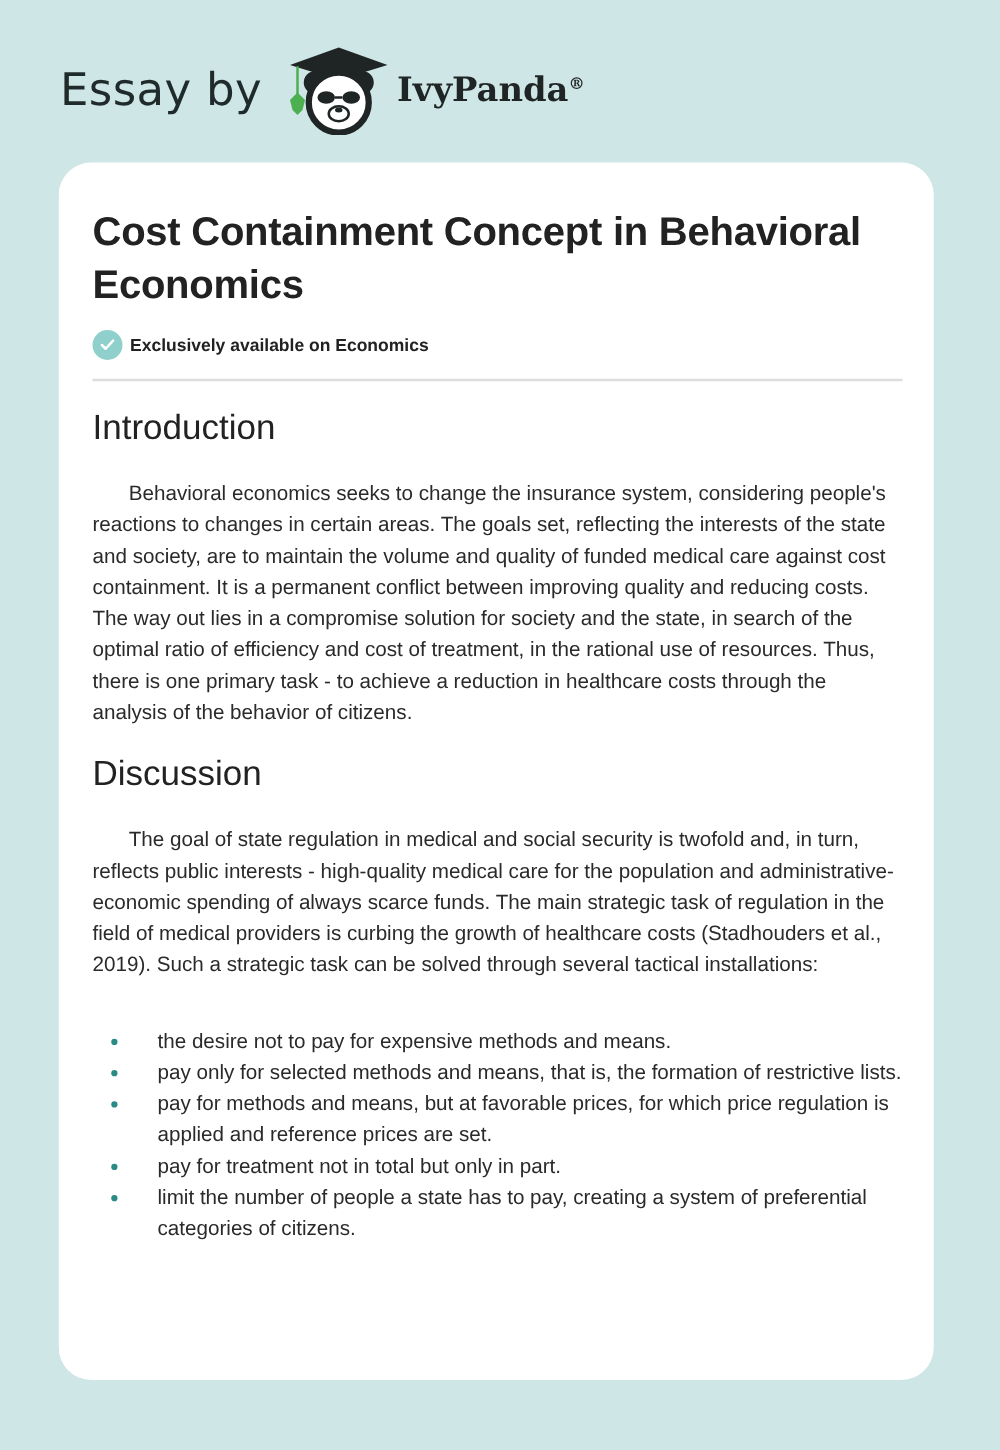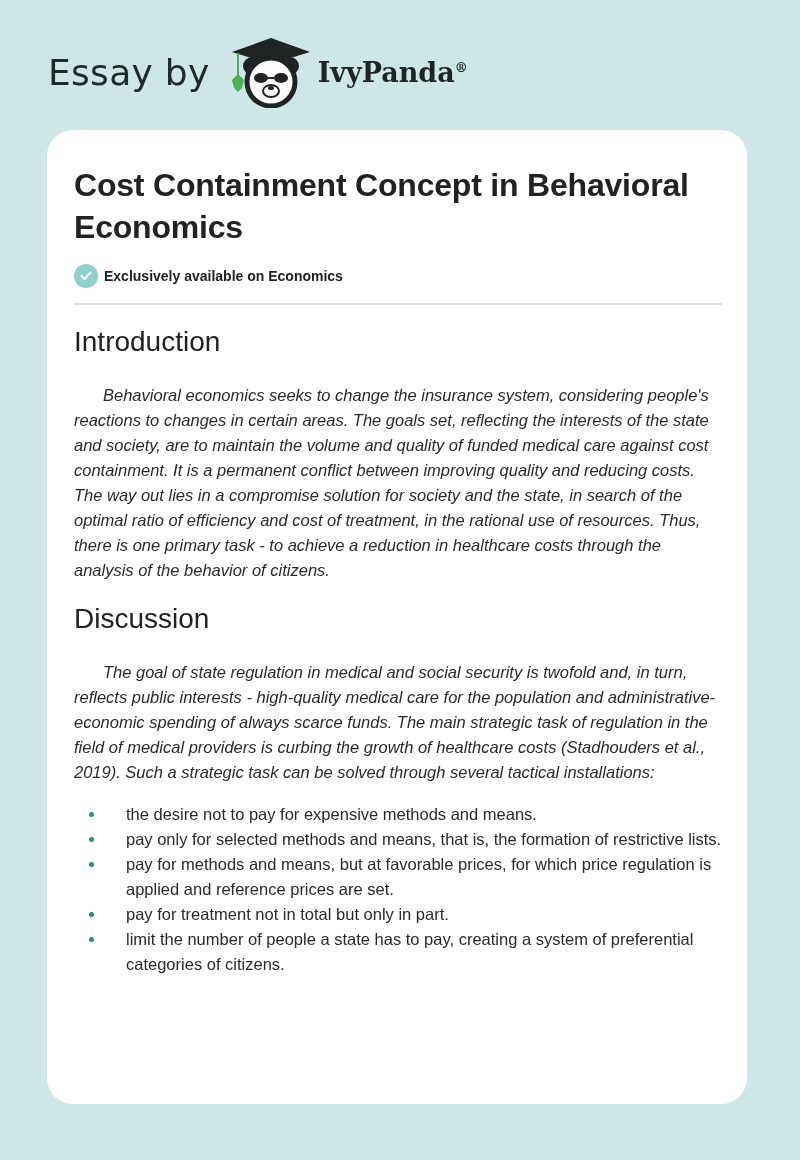--- a/index.html
+++ b/index.html
@@ -19,21 +19,21 @@
   .card {
     position: absolute; left: 47px; top: 130px; width: 700px; height: 974px;
     background: #fff; border-radius: 26px;
   }
   .inner { position: absolute; left: 27px; right: 25px; top: 0; }
   h1 { margin: 0; position: absolute; top: 34px; font-size: 32px; line-height: 42px; font-weight: bold; color: #222; letter-spacing: -0.2px; }
   .excl { position: absolute; top: 134px; display: flex; align-items: center; font-size: 14px; font-weight: bold; color: #222; }
   .check { width: 24px; height: 24px; border-radius: 50%; background: #8fd0cc; display: flex; align-items: center; justify-content: center; margin-right: 6px; }
   .divider { position: absolute; top: 173px; left: 0; right: 0; height: 2px; background: #ddd; }
   h2 { margin: 0; position: absolute; font-size: 28px; font-weight: normal; color: #222; }
-  .para { position: absolute; left: 0; right: 0; font-size: 16.5px; line-height: 25px; color: #2a2a2a; text-indent: 29px; margin: 0; font-style: italic; }
+  .para { position: absolute; left: 0; right: 0; font-size: 16.5px; line-height: 25px; color: #2a2a2a; text-indent: 29px; margin: 0; }
   ul { position: absolute; left: 0; right: 0; margin: 0; padding: 0; list-style: none; font-size: 16.5px; line-height: 25px; color: #2a2a2a; }
   li { position: relative; padding-left: 52px; }
   li .bullet { position: absolute; left: 15px; top: 10px; width: 5px; height: 5px; border-radius: 50%; background: #2a8a86; }
 </style>
 </head>
 <body>
 
 <div class="header">
   <span class="essay-by">Essay by</span>
   <div class="logo">
@@ -69,21 +69,21 @@
     </div>
 
     <div class="divider"></div>
 
     <h2 style="top:196px;">Introduction</h2>
     <p class="para" style="top:253px;">Behavioral economics seeks to change the insurance system, considering people's reactions to changes in certain areas. The goals set, reflecting the interests of the state and society, are to maintain the volume and quality of funded medical care against cost containment. It is a permanent conflict between improving quality and reducing costs. The way out lies in a compromise solution for society and the state, in search of the optimal ratio of efficiency and cost of treatment, in the rational use of resources. Thus, there is one primary task - to achieve a reduction in healthcare costs through the analysis of the behavior of citizens.</p>
 
     <h2 style="top:473px;">Discussion</h2>
     <p class="para" style="top:530px;">The goal of state regulation in medical and social security is twofold and, in turn, reflects public interests - high-quality medical care for the population and administrative-economic spending of always scarce funds. The main strategic task of regulation in the field of medical providers is curbing the growth of healthcare costs (Stadhouders et al., 2019). Such a strategic task can be solved through several tactical installations:</p>
 
-    <ul style="top:672px;">
+    <ul style="top:691px;">
       <li><span class="bullet"></span><span>the desire not to pay for expensive methods and means.</span></li>
       <li><span class="bullet"></span><span>pay only for selected methods and means, that is, the formation of restrictive lists.</span></li>
       <li><span class="bullet"></span><span>pay for methods and means, but at favorable prices, for which price regulation is applied and reference prices are set.</span></li>
       <li><span class="bullet"></span><span>pay for treatment not in total but only in part.</span></li>
       <li><span class="bullet"></span><span>limit the number of people a state has to pay, creating a system of preferential categories of citizens.</span></li>
     </ul>
   </div>
 </div>
 
 </body></html>

